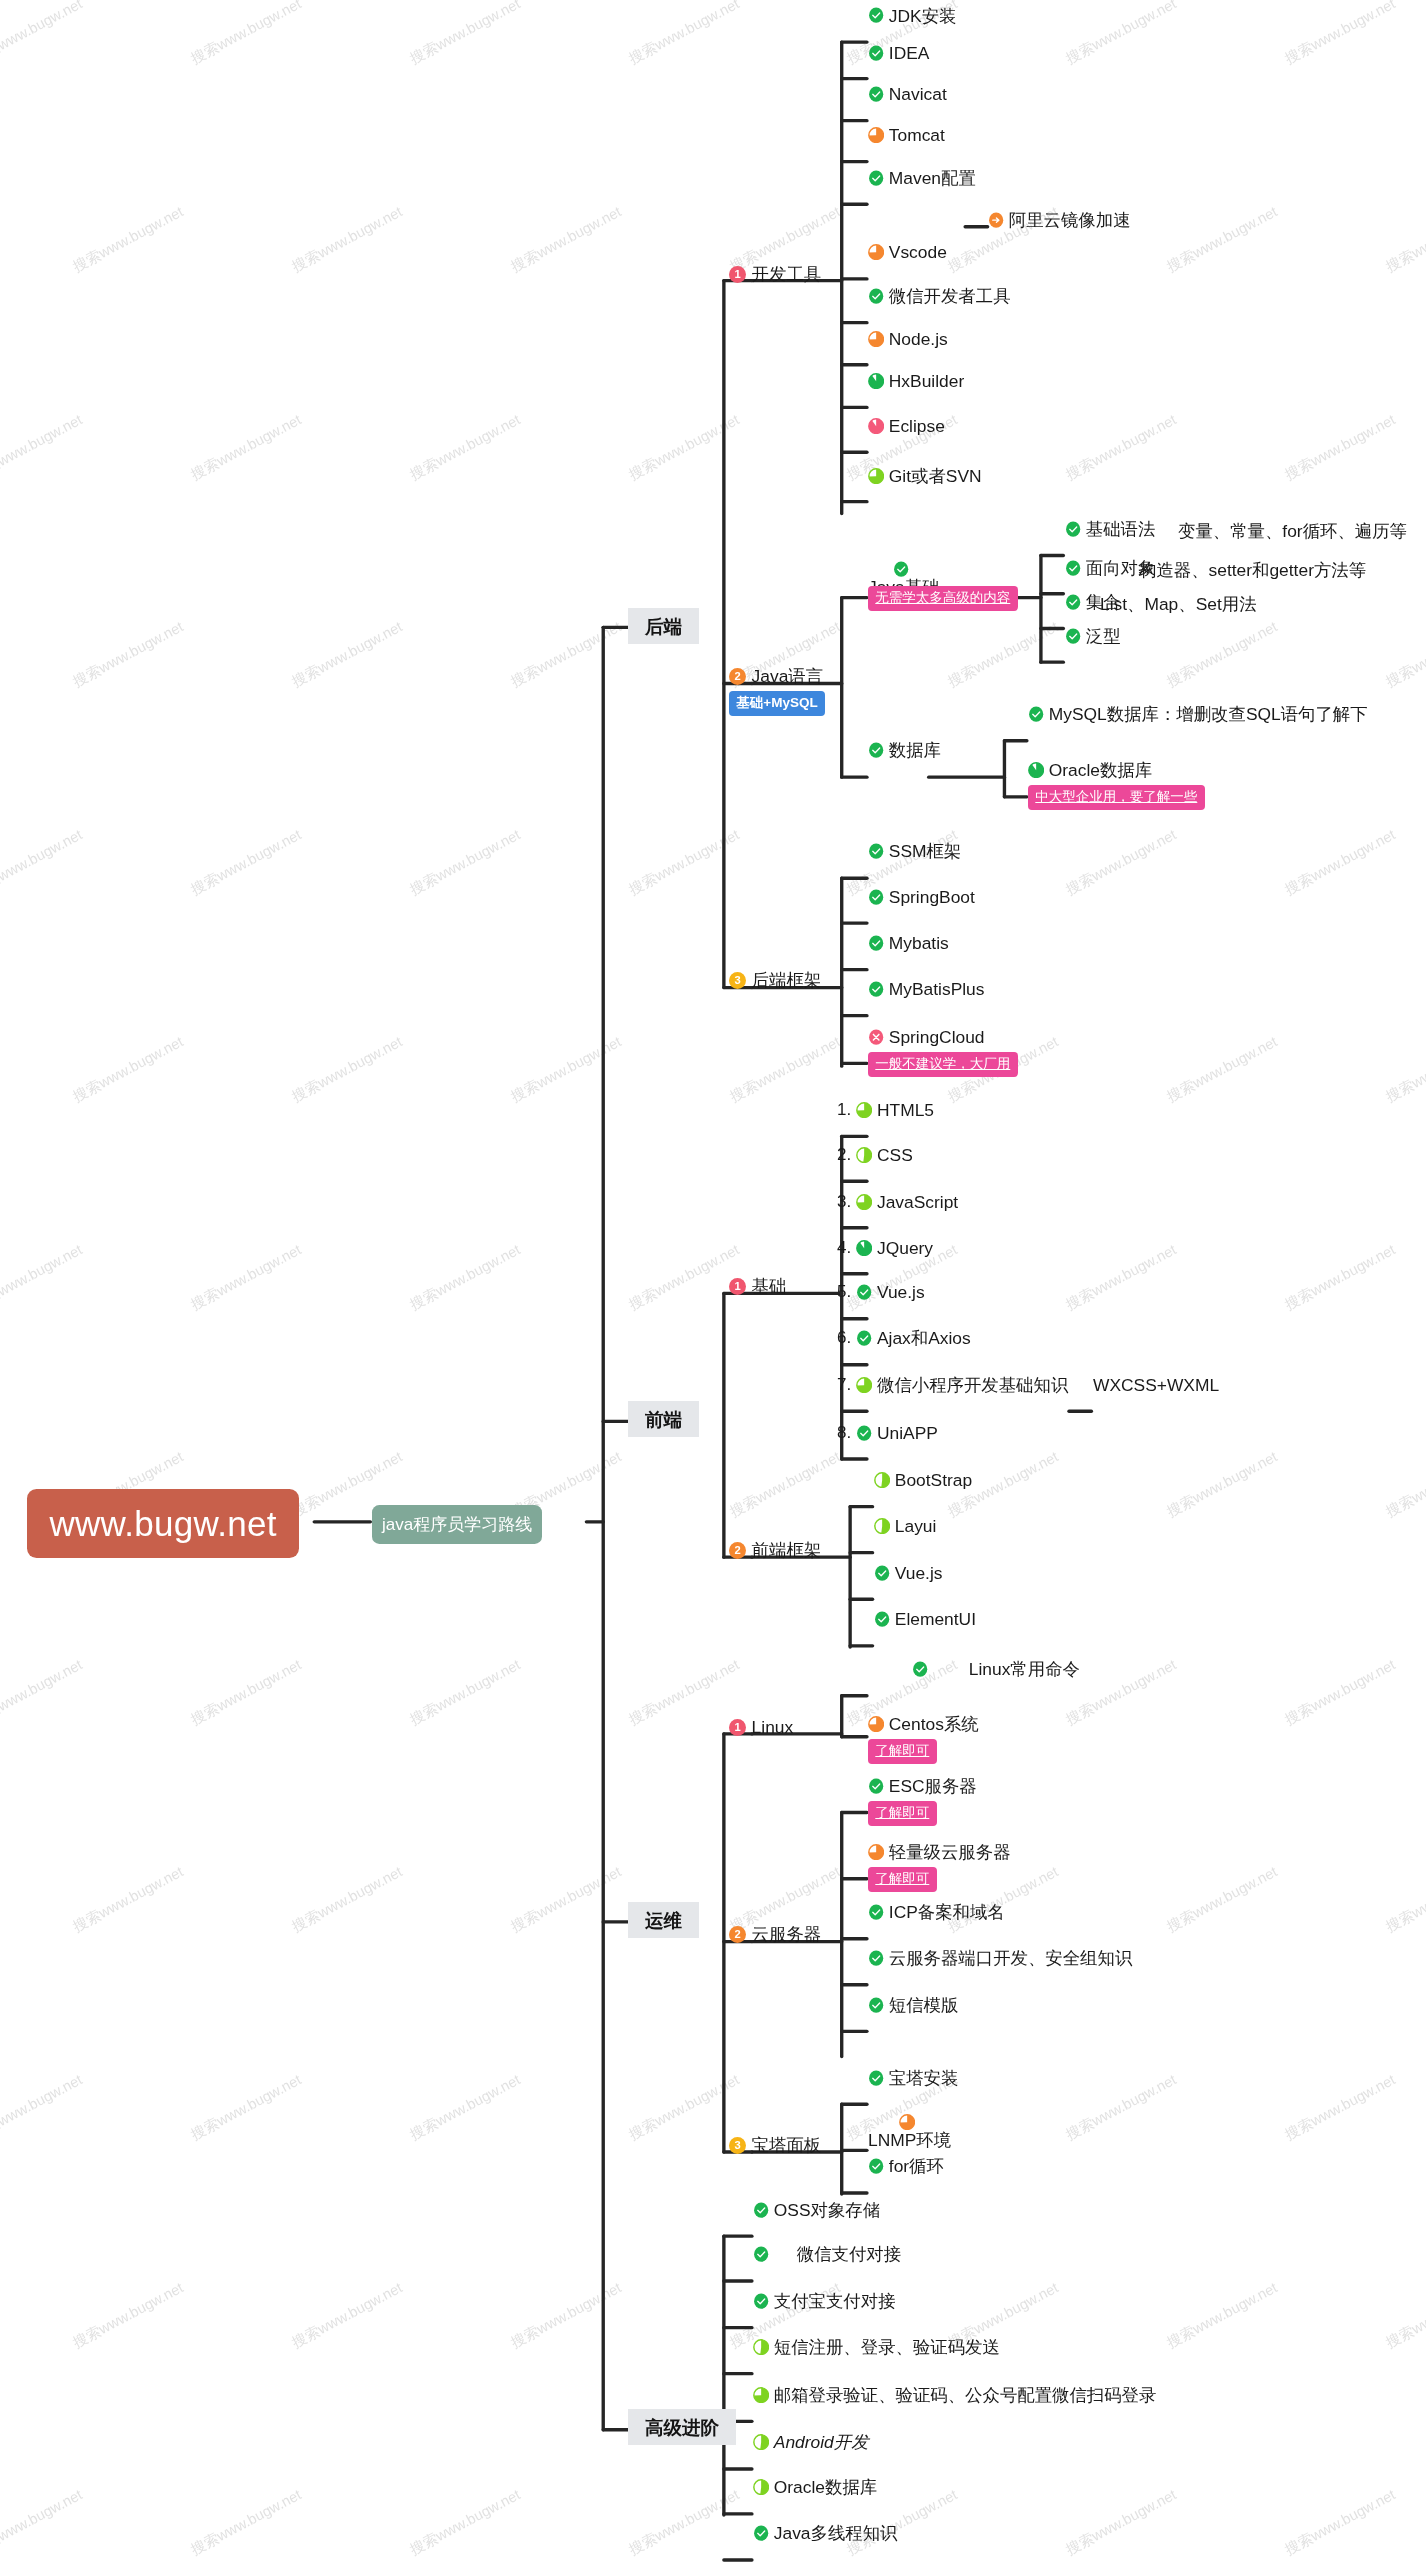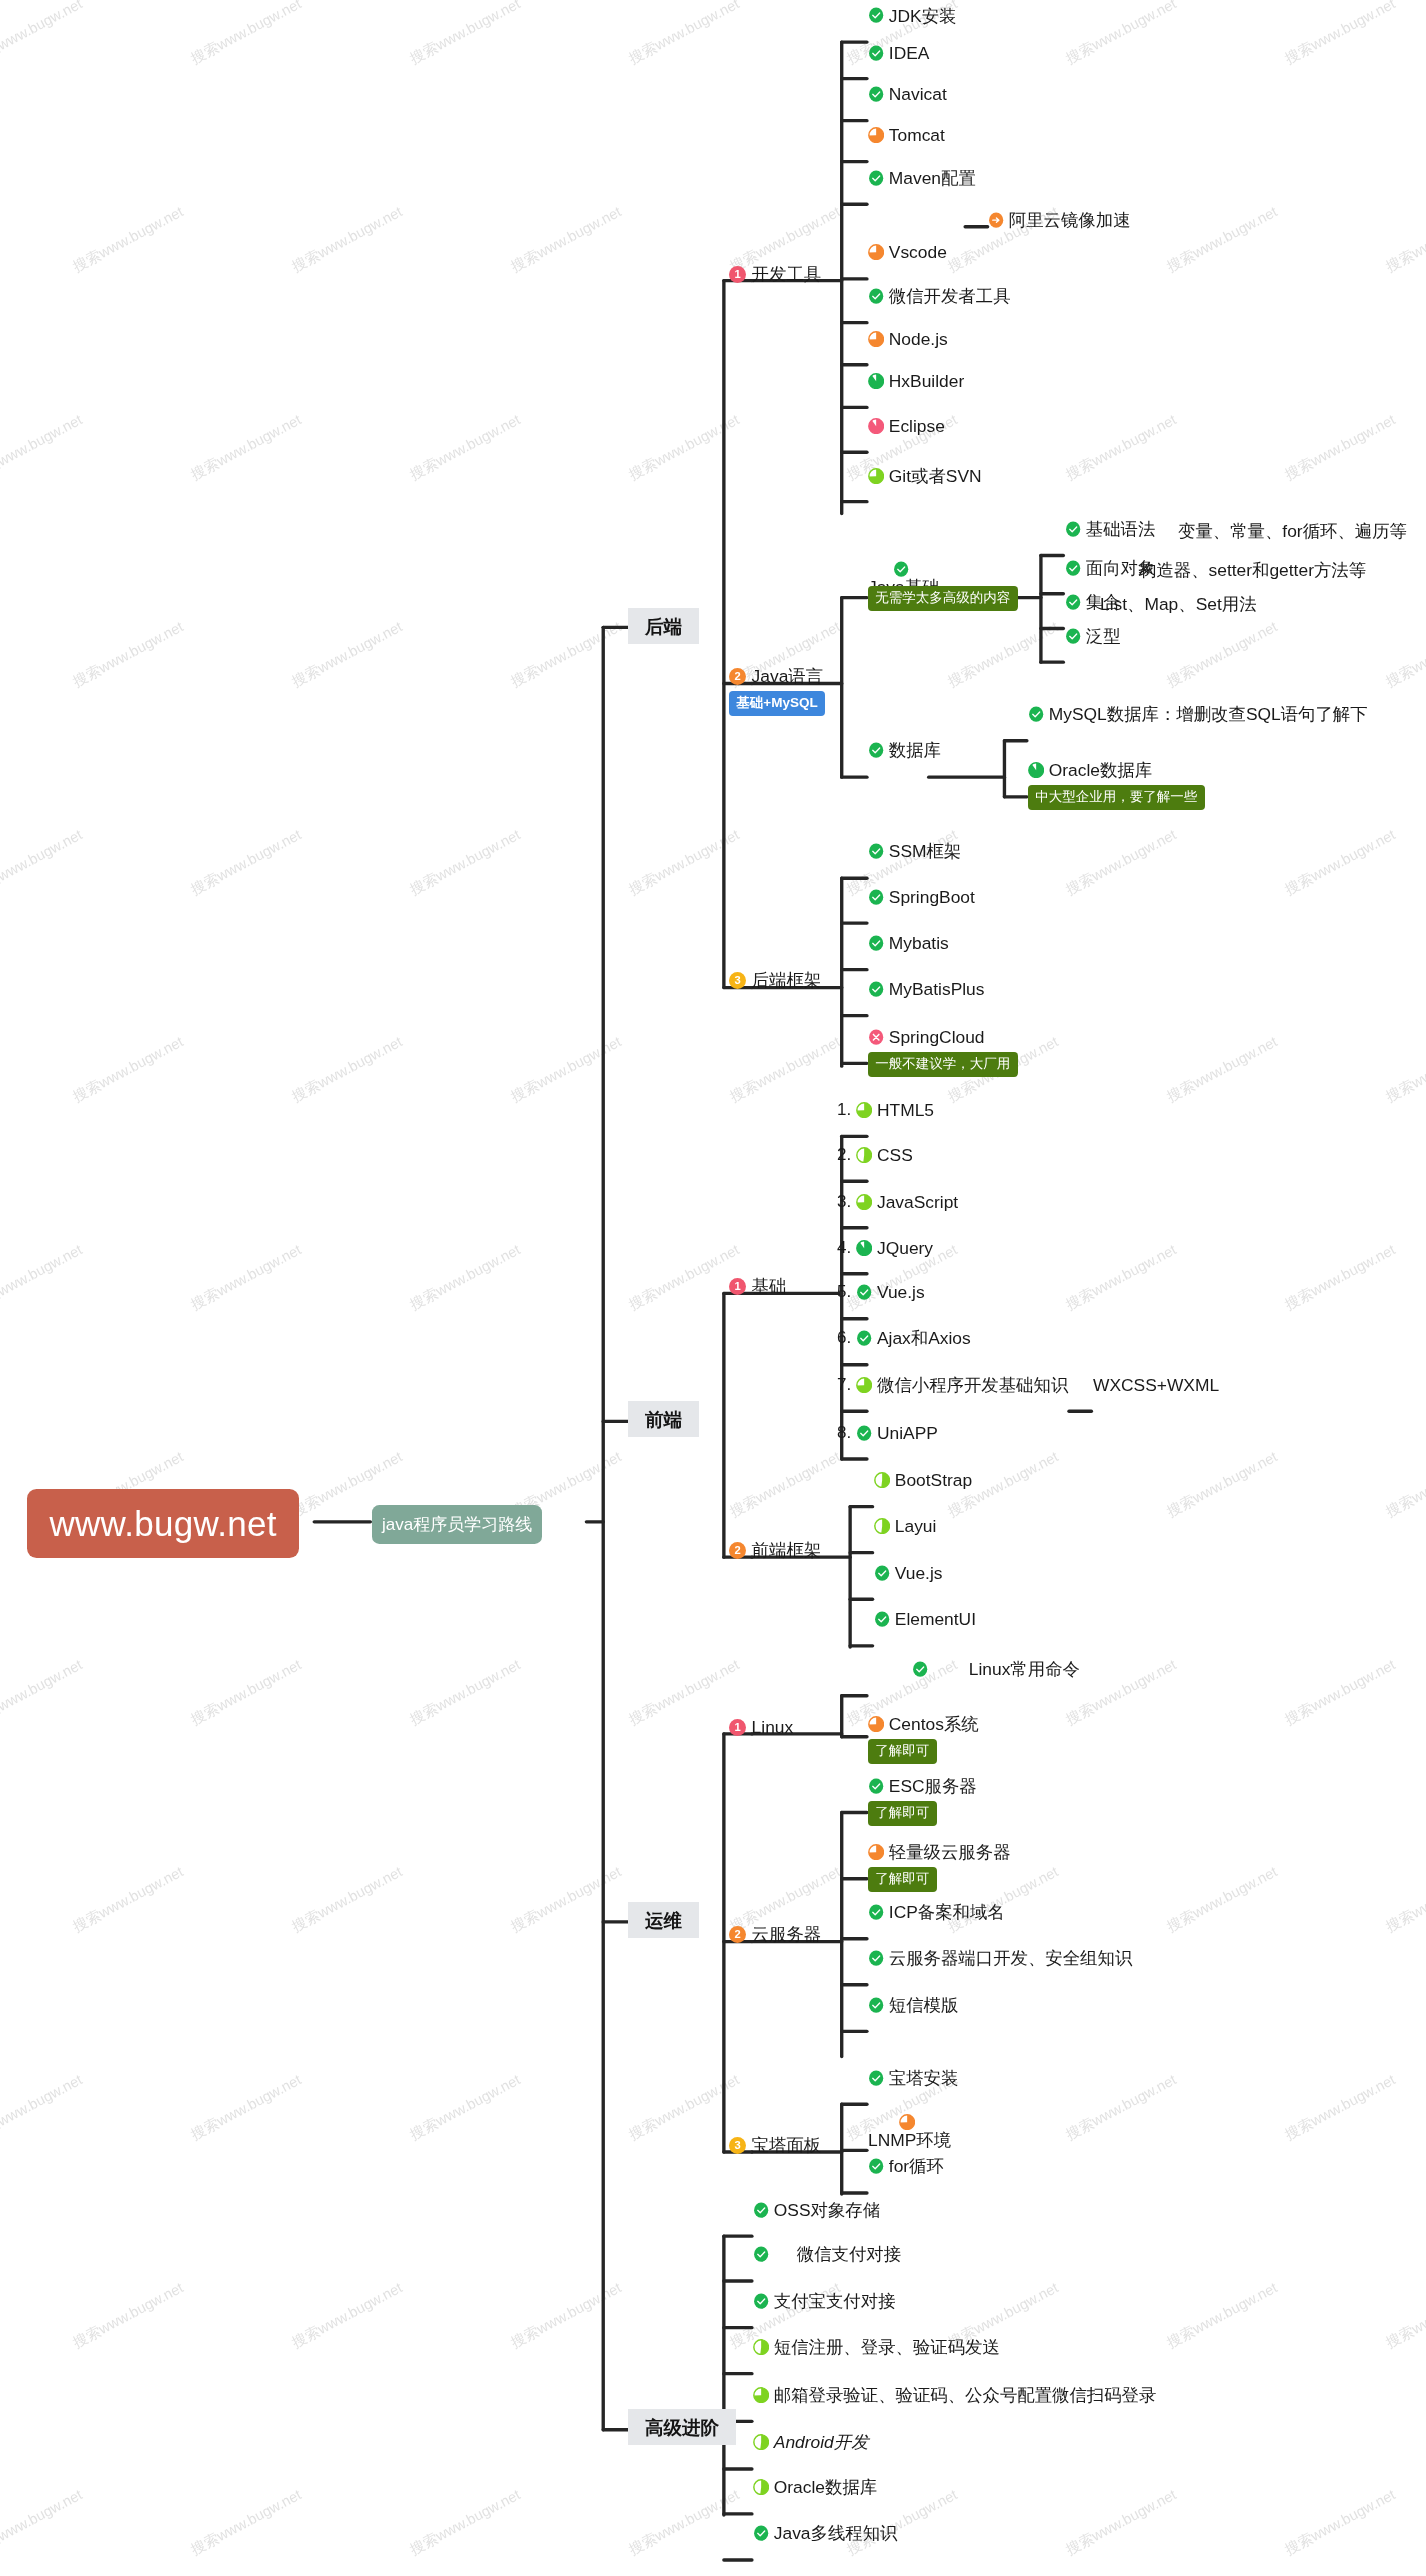--- a/index.html
+++ b/index.html
@@ -115,21 +115,21 @@
     display:flex;
     white-space:nowrap;
   }
   .tag{
     border-radius:3.9px;
     color:#ffffff;
     font-size:13.5px;
     padding:3.4px 7.3px;
     white-space:nowrap;
   }
-  .tag.red{background:#4d7c0f;}
+  .tag.red{background:#ec4899;text-decoration:underline;}
   .tag.blue{background:#3d87dd;}
 
   
   .annot{
     position:absolute;
     z-index:3;
     font-size:17.4px;
     color:#1a1a1a;
     white-space:nowrap;
   }

